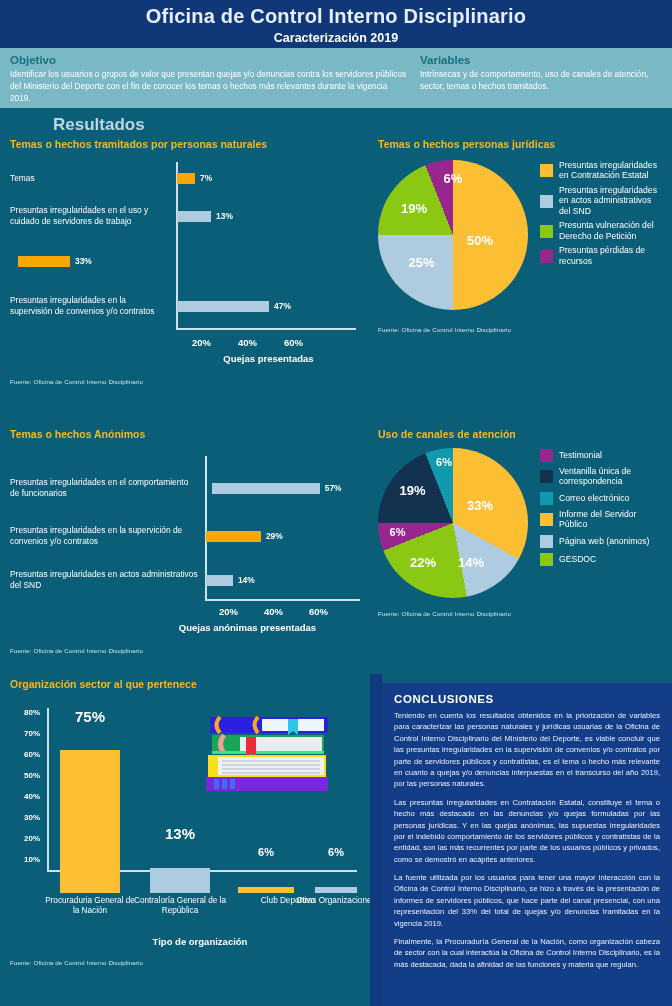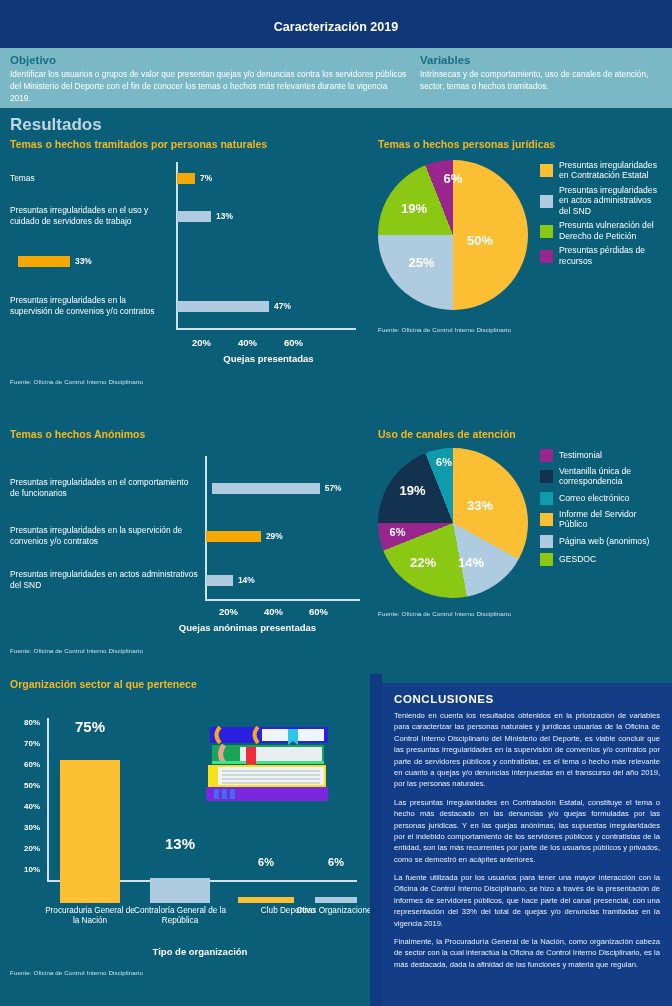--- a/index.html
+++ b/index.html
@@ -42,20 +42,21 @@
     color:#16707f; font-weight:bold; font-size:11.5px; margin-bottom:2px;
   }
   .band-p {
     color:#ffffff; font-size:8.3px; line-height:1.45;
   }
 
   
   .resultados {
     font-size:17px; font-weight:bold; color:#bcd7e3;
     padding:7px 0 3px 10px;
+    margin-left:43px;
   }
   .sect-title {
     color:#f5b820; font-weight:bold; font-size:10.5px;
   }
   .fuente {
     font-size:6.2px; color:#d3e3ea; letter-spacing:.1px;
   }
 
   
   .grid { position:relative; }
@@ -114,20 +115,21 @@
   .concl p {
     font-size:7.6px; line-height:1.5; text-align:justify; margin-bottom:7px;
     color:#eef2fa;
   }
   .concl-strip { position:absolute; background:#0f3a80; }
 </style>
 </head>
 <body>
 
 <div class="header">
+  <div class="header-title">Oficina de Control Interno Disciplinario</div>
   <div class="header-sub">Caracterización 2019</div>
 </div>
 
 <div class="band">
   <div class="band-col obj">
     <div class="band-h">Objetivo</div>
     <div class="band-p">Identificar los usuarios o grupos de valor que presentan quejas y/o denuncias contra los servidores públicos del Ministerio del Deporte con el fin de conocer los temas o hechos más relevantes durante la vigencia 2019.</div>
   </div>
   <div class="band-col var">
     <div class="band-h">Variables</div>
@@ -318,21 +320,21 @@
           <div class="legend-tx">GESDOC</div>
         </div>
       </div>
     </div>
     <div class="fuente" style="margin-top:10px;">Fuente: Oficina de Control Interno Disciplinario</div>
   </div>
 
   <div class="panel" style="left:10px; top:540px; width:360px; height:300px;">
     <div class="sect-title">Organización sector al que pertenece</div>
 
-    <div class="vbar-area" style="position:relative; height:185px; margin-top:28px;">
+    <div class="vbar-area" style="position:relative; height:185px; margin-top:18px;">
 
       <div style="position:absolute; left:0; top:0; width:30px;">
         <div class="vax-lbl" style="position:absolute; top:0px;   width:30px;">80%</div>
         <div class="vax-lbl" style="position:absolute; top:21px;  width:30px;">70%</div>
         <div class="vax-lbl" style="position:absolute; top:42px;  width:30px;">60%</div>
         <div class="vax-lbl" style="position:absolute; top:63px;  width:30px;">50%</div>
         <div class="vax-lbl" style="position:absolute; top:84px;  width:30px;">40%</div>
         <div class="vax-lbl" style="position:absolute; top:105px; width:30px;">30%</div>
         <div class="vax-lbl" style="position:absolute; top:126px; width:30px;">20%</div>
         <div class="vax-lbl" style="position:absolute; top:147px; width:30px;">10%</div>

